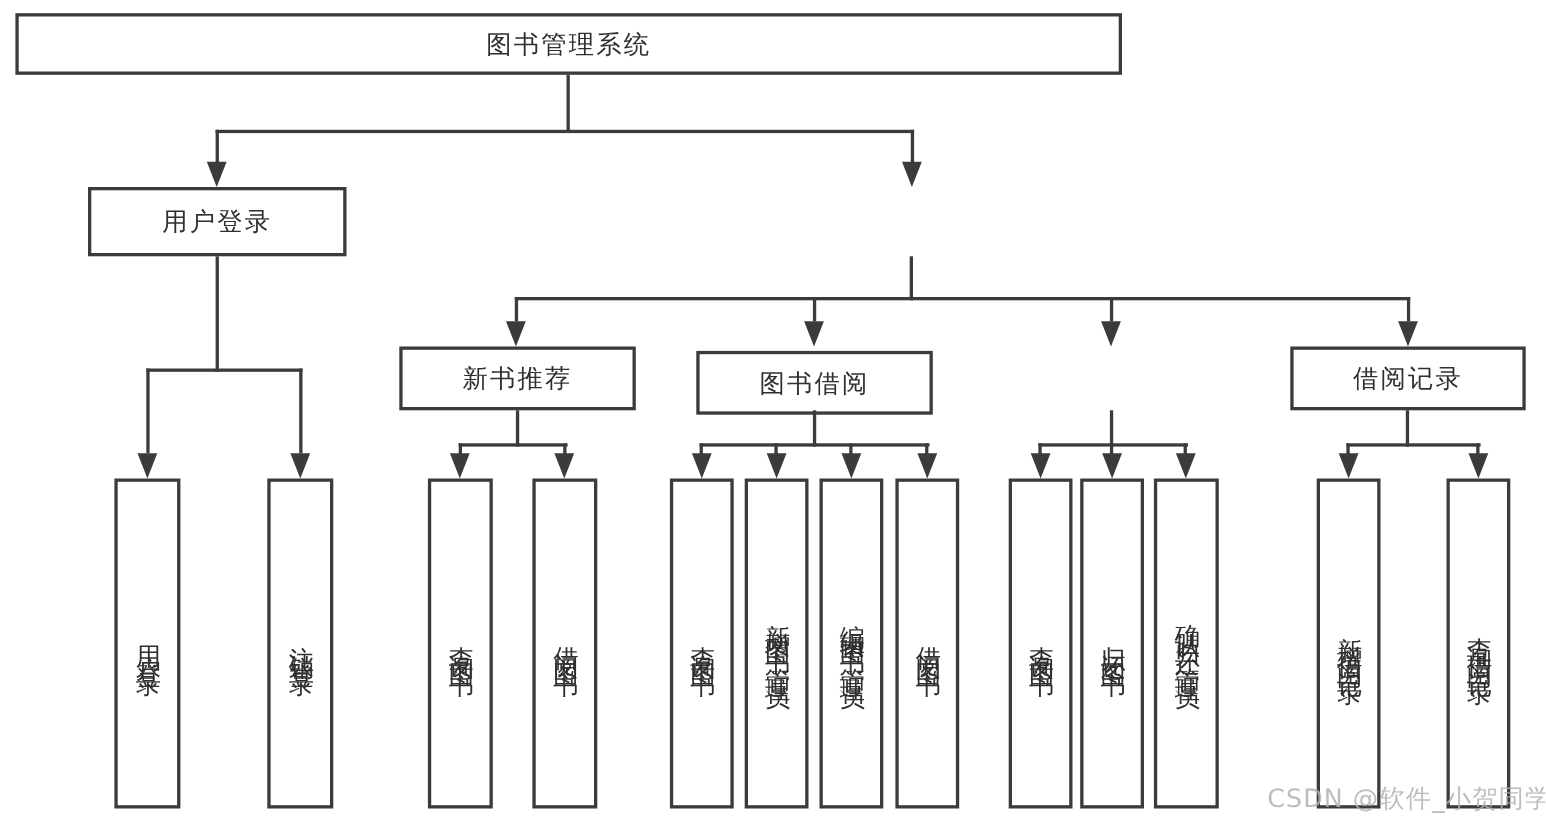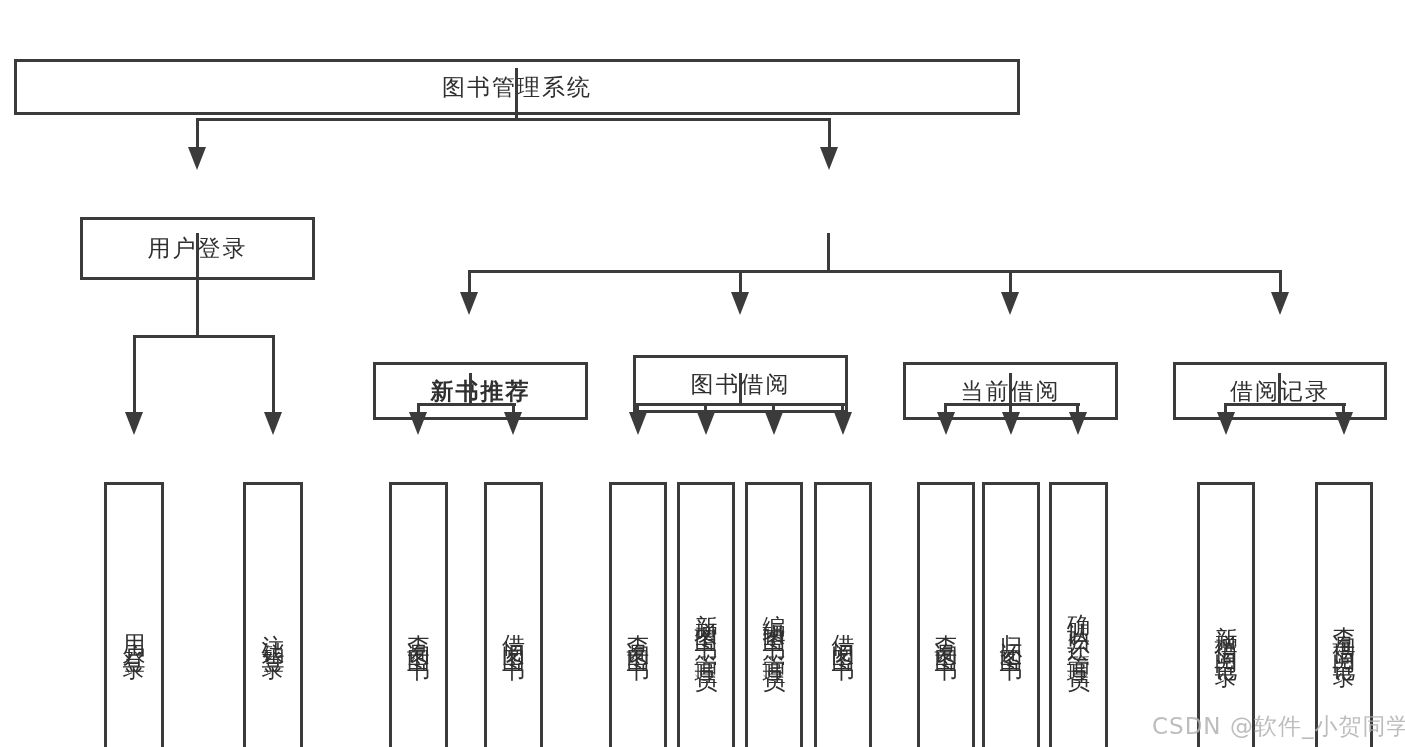--- a/index.html
+++ b/index.html
@@ -2,21 +2,21 @@
 <html><head>
 <meta charset="utf-8">
 <style>
   html,body{margin:0;padding:0;background:#ffffff;}
   .canvas{
     position:relative;width:1405px;height:747px;background:#ffffff;overflow:hidden;
     font-family:"DejaVu Sans","Liberation Sans",sans-serif;color:#2f2f2f;
   }
   .box{
     position:absolute;background:#ffffff;border:3px solid #3b3b3b;box-sizing:border-box;
-    display:flex;align-items:center;justify-content:center;margin-top:47px;
+    display:flex;align-items:center;justify-content:center;
   }
   .hlabel{font-size:23px;letter-spacing:2px;white-space:nowrap;}
   .vlabel{
     writing-mode:vertical-lr;text-orientation:mixed;
     font-size:23px;letter-spacing:8px;line-height:1;white-space:nowrap;
   }
   .vline{position:absolute;width:3px;background:#3b3b3b;}
   .hline{position:absolute;height:3px;background:#3b3b3b;}
   .arrow{
     position:absolute;width:0;height:0;
@@ -59,28 +59,25 @@
   <div class="hline" style="left:468px;top:270px;width:814px;"></div>
   <div class="vline" style="left:468px;top:270px;height:22px;"></div>
   <div class="arrow" style="left:460px;top:292px;"></div>
   <div class="vline" style="left:739px;top:270px;height:22px;"></div>
   <div class="arrow" style="left:731px;top:292px;"></div>
   <div class="vline" style="left:1009px;top:270px;height:22px;"></div>
   <div class="arrow" style="left:1001px;top:292px;"></div>
   <div class="vline" style="left:1279px;top:270px;height:22px;"></div>
   <div class="arrow" style="left:1271px;top:292px;"></div>
 
-  <div class="box" style="left:373px;top:315px;width:215px;height:58px;font-weight:bold;">
+  <div class="box" style="left:363px;top:315px;width:215px;height:58px;">
     <span class="hlabel">新书推荐</span>
   </div>
-  <div class="box" style="left:633px;top:308px;width:215px;height:58px;">
+  <div class="box" style="left:633px;top:319px;width:215px;height:58px;">
     <span class="hlabel">图书借阅</span>
-  </div>
-  <div class="box" style="left:903px;top:315px;width:215px;height:58px;">
-    <span class="hlabel">当前借阅</span>
   </div>
   <div class="box" style="left:1173px;top:315px;width:214px;height:58px;">
     <span class="hlabel">借阅记录</span>
   </div>
 
   <div class="vline" style="left:469px;top:373px;height:33px;"></div>
   <div class="hline" style="left:417px;top:403px;width:99px;"></div>
   <div class="vline" style="left:417px;top:403px;height:10px;"></div>
   <div class="arrow" style="left:409px;top:412px;"></div>
   <div class="vline" style="left:512px;top:403px;height:10px;"></div>

